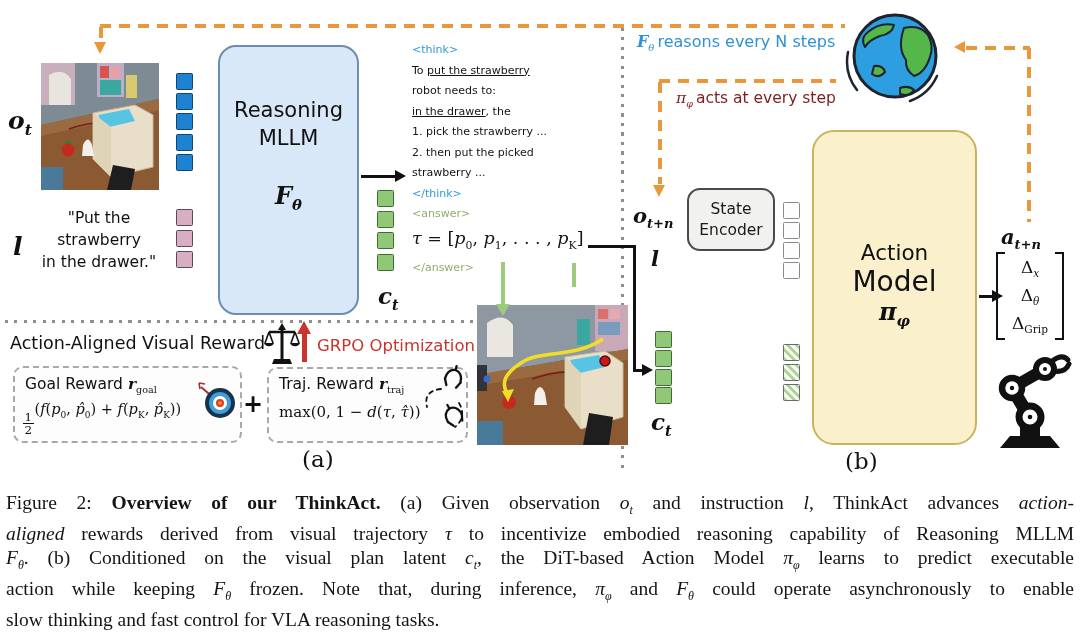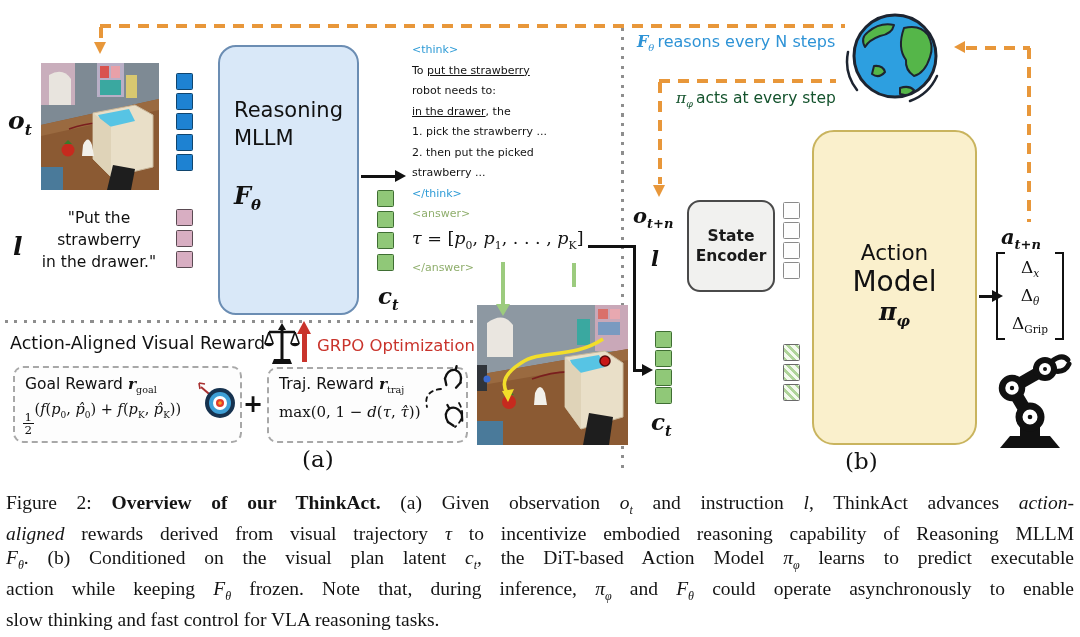--- a/index.html
+++ b/index.html
@@ -11,21 +11,21 @@
   
   .tok-col{display:flex;flex-direction:column;}
   .tok{width:17px;height:17px;box-sizing:border-box;border:1.8px solid #444;border-radius:1.5px;}
   .tok-blue .tok{background:#1E82D2;border-color:#10456E;}
   .tok-pink .tok{background:#D8AEC2;border-color:#5A4A52;}
   .tok-green .tok{background:#90C878;border-color:#3F6E33;}
   .tok-white .tok{background:#FDFDFD;border-color:#8A8A8A;}
   .tok-hatch .tok{border-color:#6A6A6A;background:repeating-linear-gradient(45deg,#AFD49A 0 2.5px,#F4FAEF 2.5px 6px);}
   
   .mllm-box{background:#D9E8F8;border:2.5px solid #6B8DB3;border-radius:18px;box-sizing:border-box;
-            display:flex;flex-direction:column;align-items:center;justify-content:center;}
+            display:flex;flex-direction:column;align-items:center;justify-content:center;text-align:center;}
   .enc-box{background:#F1F1EF;border:2px solid #4A4A4A;border-radius:13px;box-sizing:border-box;
            display:flex;flex-direction:column;align-items:center;justify-content:center;
            font-size:15.5px;line-height:1.3;color:#1a1a1a;}
   .action-box{background:#FAF0CC;border:2.5px solid #C9B45E;border-radius:22px;box-sizing:border-box;
               display:flex;flex-direction:column;align-items:center;justify-content:center;text-align:center;}
   .dashed-box{border:2px dashed #A8A8A8;border-radius:10px;background:#FDFDFD;box-sizing:border-box;}
   
   .dash-h{height:3.5px;background:repeating-linear-gradient(90deg,#E8973A 0 11px,transparent 11px 19px);}
   .dash-v{width:3.5px;background:repeating-linear-gradient(180deg,#E8973A 0 11px,transparent 11px 19px);}
   .dot-h{height:3px;background:repeating-linear-gradient(90deg,#8E8E8E 0 3px,transparent 3px 9.5px);}
@@ -242,41 +242,41 @@
 
   <div class="abs blk-h" style="left:588px;top:245px;width:48px;z-index:3;"></div>
   <div class="abs blk-v" style="left:633px;top:245px;height:127px;z-index:3;"></div>
   <div class="abs blk-h" style="left:633px;top:369px;width:11px;z-index:3;"></div>
   <div class="ah ah-right-blk" style="left:642px;top:364px;z-index:3;"></div>
 
   <div class="abs" style="left:637px;top:32px;font-size:16px;color:#2E93D6;"><span style="font-style: italic; font-weight: bold; font-family: &quot;DejaVu Serif&quot;, serif;">F</span><sub style="font-style: italic; font-family: &quot;DejaVu Serif&quot;, serif;">θ </sub><span> reasons every N steps</span></div>
   <div class="abs dash-h" style="left:659px;top:79px;width:177px;"></div>
   <div class="abs dash-v" style="left:658px;top:82px;height:102px;"></div>
   <div class="ah ah-down-org" style="left:653px;top:185px;"></div>
-  <div class="abs" style="left:676px;top:89px;font-size:15.5px;color:#14532d;"><span style="font-style: italic; font-family: &quot;DejaVu Serif&quot;, serif;">π</span><sub style="font-style: italic; font-family: &quot;DejaVu Serif&quot;, serif;">φ </sub><span> acts at every step</span></div>
+  <div class="abs" style="left:676px;top:89px;font-size:15.5px;color:#7f1d1d;"><span style="font-style: italic; font-family: &quot;DejaVu Serif&quot;, serif;">π</span><sub style="font-style: italic; font-family: &quot;DejaVu Serif&quot;, serif;">φ </sub><span> acts at every step</span></div>
 
   <svg class="abs" style="left:844px;top:6px;" width="104" height="104" viewBox="0 0 104 104">
     <circle cx="51" cy="50" r="41" fill="#2D9FE0" stroke="#1D2430" stroke-width="3"></circle>
     <g fill="#55B649" stroke="#1D2430" stroke-width="2" stroke-linejoin="round">
       <path d="M24 26 q12 -10 26 -7 q-2 9 -14 11 q-11 4 -15 11 q-5 -9 3 -15 z"></path>
       <path d="M60 22 q16 -4 24 7 q6 11 2 22 q-5 16 -16 19 q-9 -6 -8 -16 q-9 -12 -2 -32 z"></path>
       <path d="M30 60 q9 -1 11 6 q-6 7 -13 2 z"></path>
       <path d="M56 82 q9 -3 14 2 q-5 7 -14 4 z"></path>
     </g>
     <path d="M13 84 A47 47 0 0 1 4 46" stroke="#1D2430" stroke-width="2.5" fill="none" stroke-linecap="round"></path>
     <path d="M93 70 A47 47 0 0 1 66 95" stroke="#1D2430" stroke-width="2.5" fill="none" stroke-linecap="round"></path>
   </svg>
 
   <div class="abs dash-v" style="left:1027px;top:48px;height:174px;"></div>
   <div class="abs dash-h" style="left:966px;top:46px;width:64px;"></div>
   <div class="ah ah-left-org" style="left:954px;top:41px;"></div>
 
   <div class="abs math-label" style="left:633px;top:203px;font-size:21px;"><span style="font-style: italic; font-weight: bold;">o</span><sub style="font-style: italic; font-weight: bold;">t+n</sub></div>
   <div class="abs math-label" style="left:651px;top:246px;font-size:21px;"><span style="font-style: italic; font-weight: bold;">l</span></div>
-  <div class="abs enc-box" style="left:687px;top:200px;width:88px;height:92px;font-weight:bold;">
+  <div class="abs enc-box" style="left:687px;top:188px;width:88px;height:63px;">
     <div>State</div>
     <div>Encoder</div>
   </div>
   <div class="abs tok-col tok-white" style="left:783px;top:202px;gap:3px;">
       <div class="tok"></div>
       <div class="tok"></div>
       <div class="tok"></div>
       <div class="tok"></div>
     </div>
 

